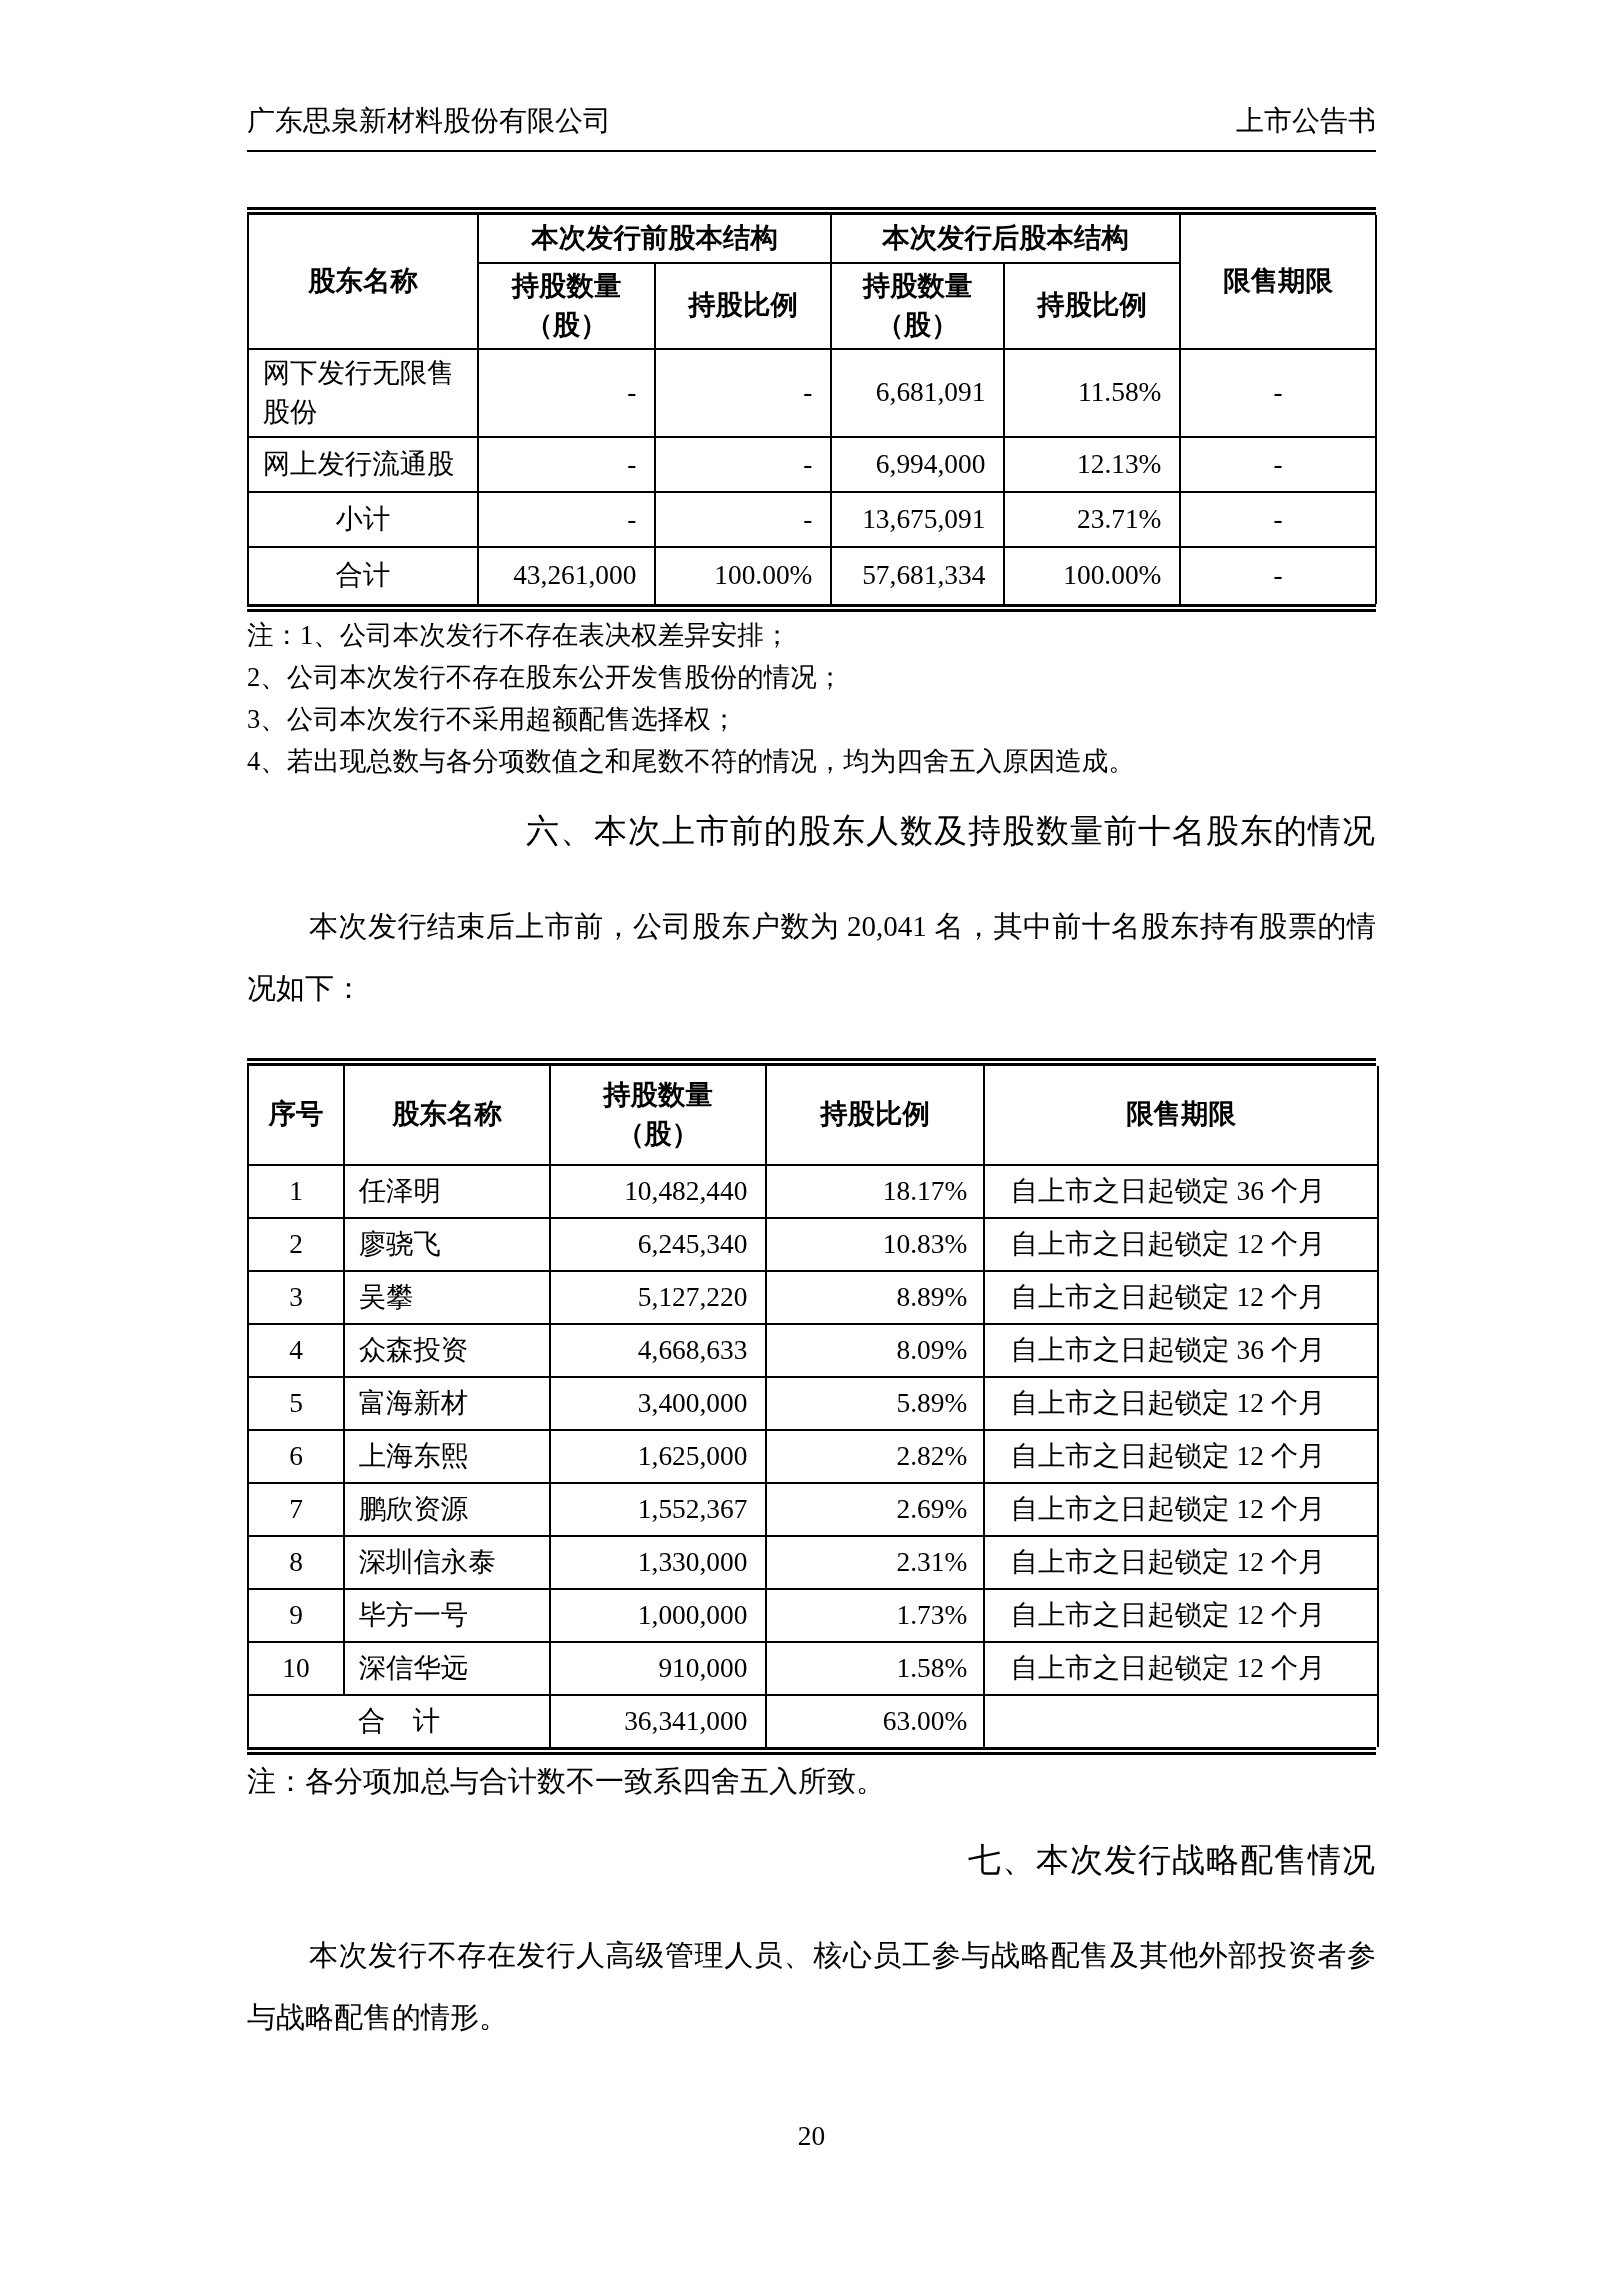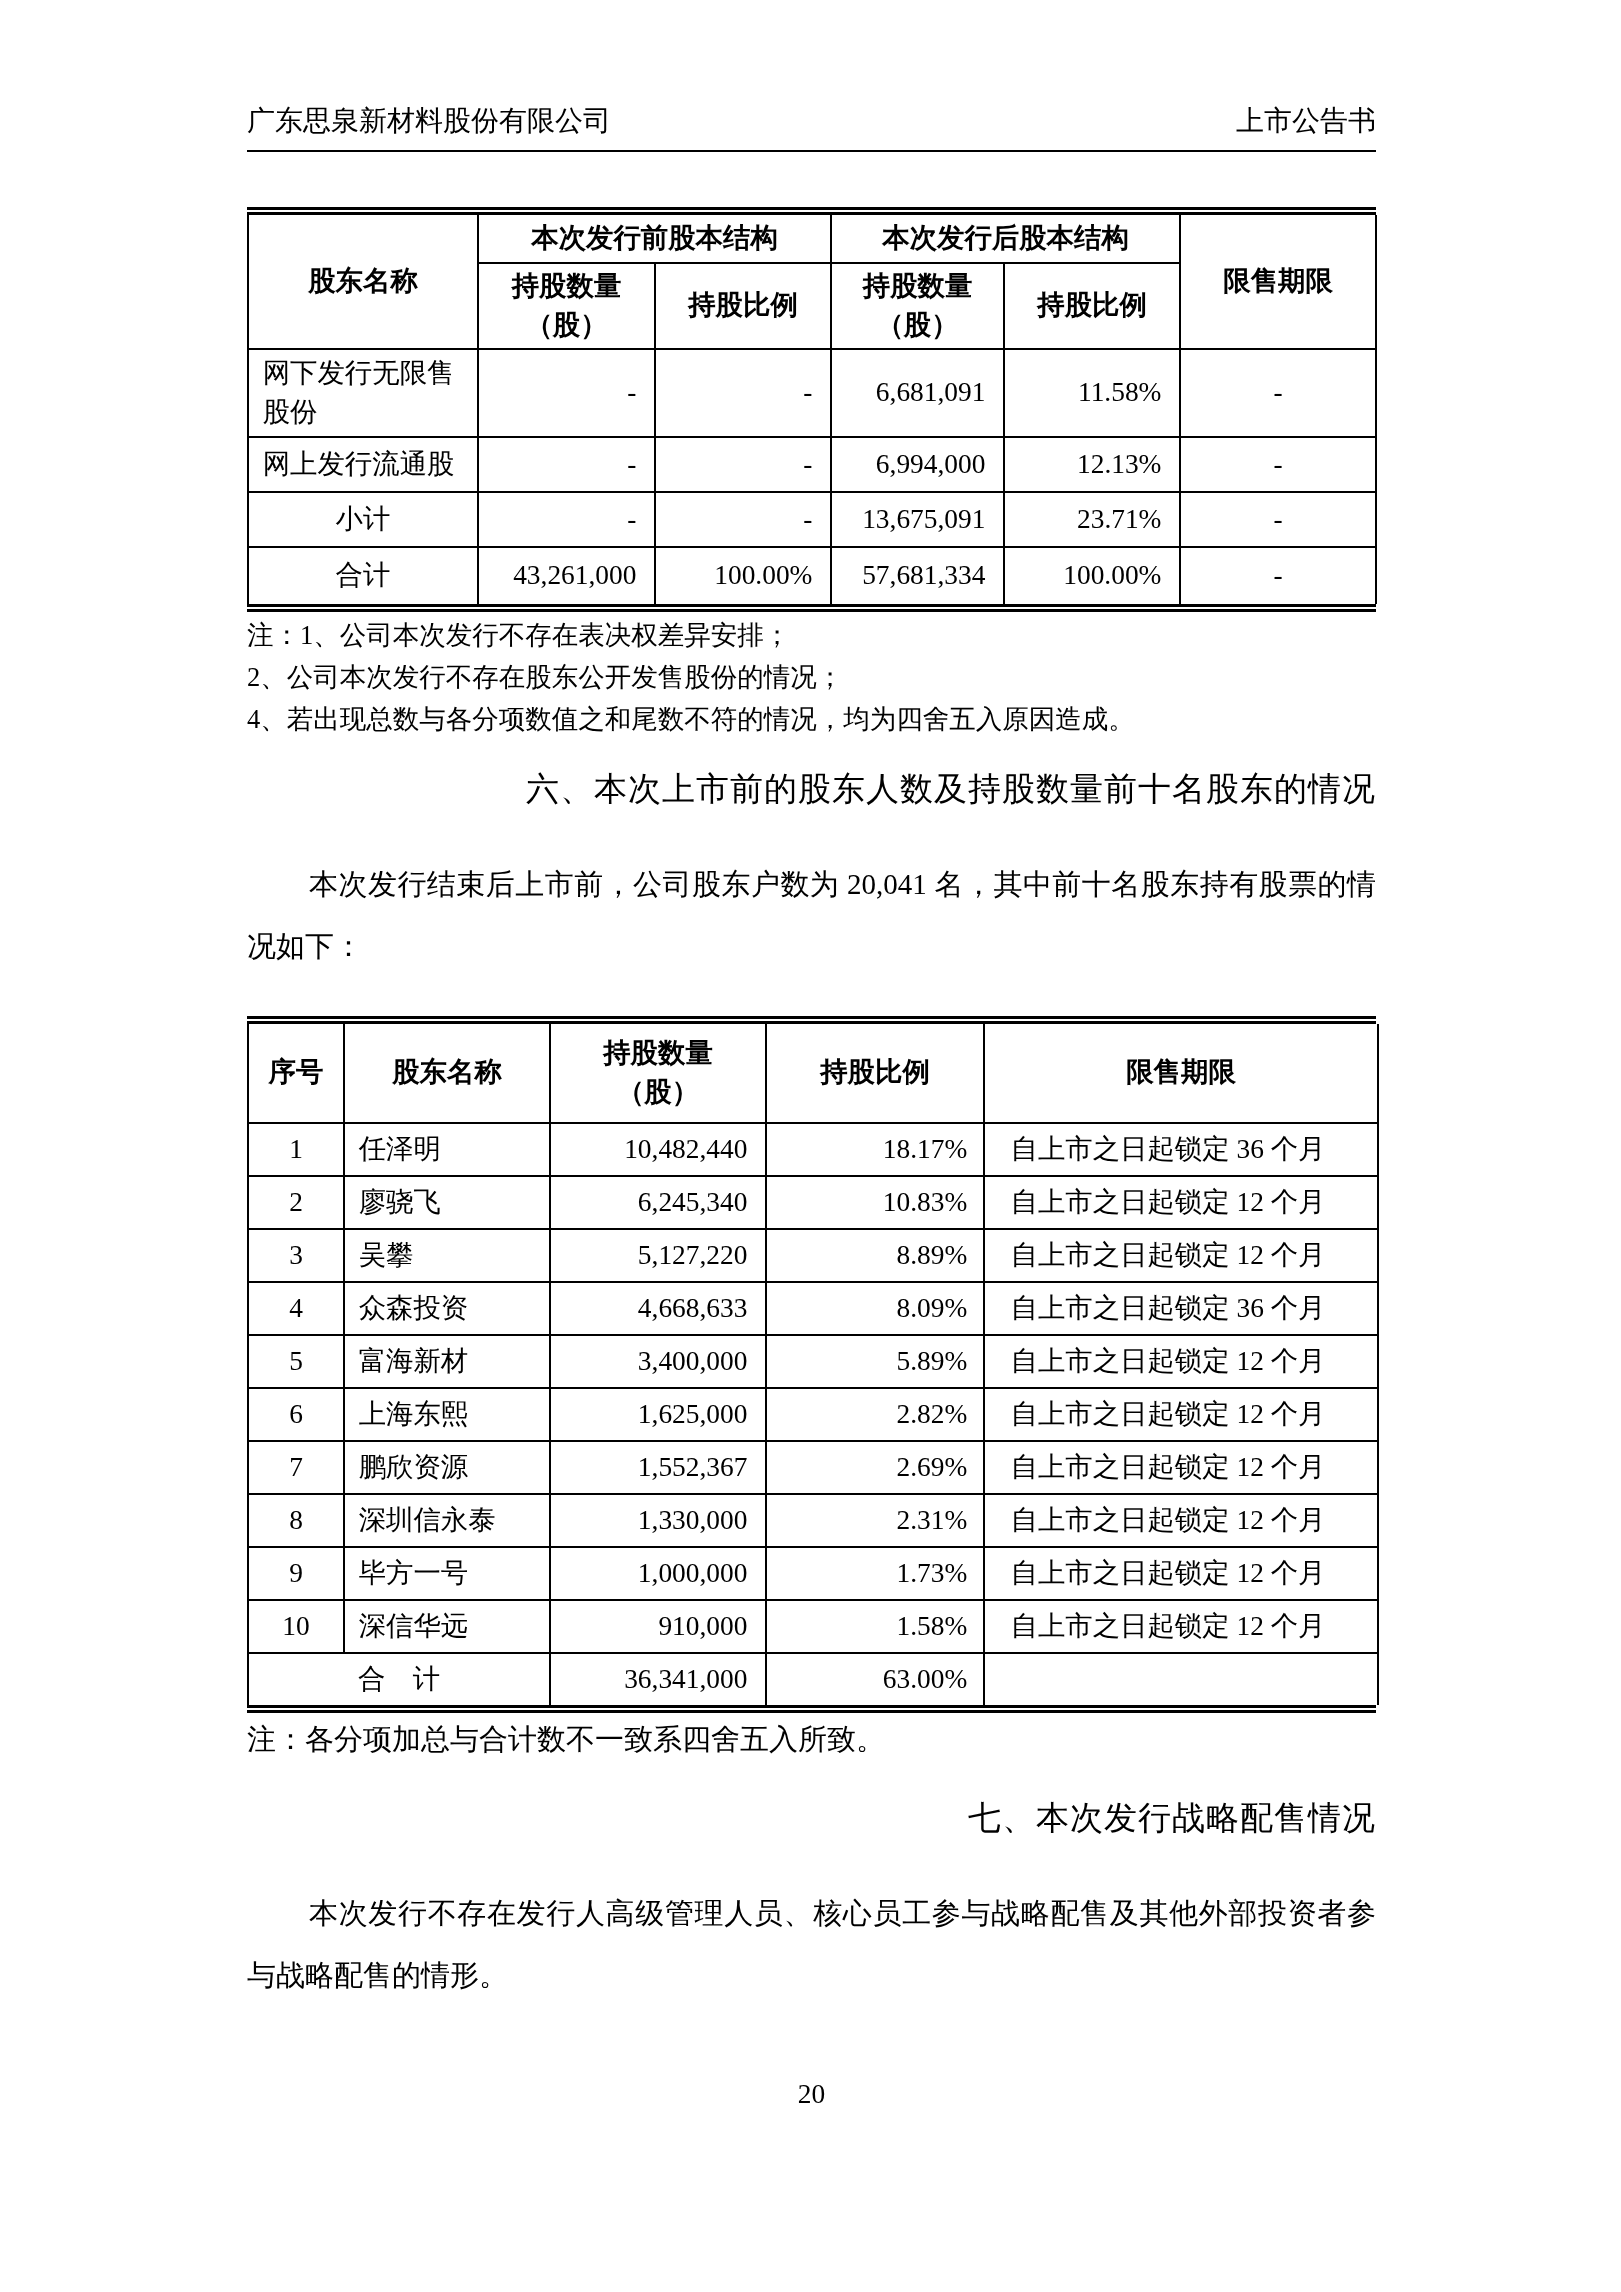--- a/index.html
+++ b/index.html
@@ -139,20 +139,21 @@
           <td class="ar">100.00%</td>
           <td class="ac">-</td>
         </tr>
       </tbody>
     </table>
   </div>
 
   <div class="notes">
     <p>注：1、公司本次发行不存在表决权差异安排；</p>
     <p>2、公司本次发行不存在股东公开发售股份的情况；</p>
+    <p>3、公司本次发行不采用超额配售选择权；</p>
     <p>4、若出现总数与各分项数值之和尾数不符的情况，均为四舍五入原因造成。</p>
   </div>
 
   <h2 class="sec">六、本次上市前的股东人数及持股数量前十名股东的情况</h2>
   <p class="body-para">本次发行结束后上市前，公司股东户数为 20,041 名，其中前十名股东持有股票的情况如下：</p>
 
   <div class="tbl-wrap t2-wrap">
     <table class="t2">
       <colgroup>
         <col style="width:96px">

